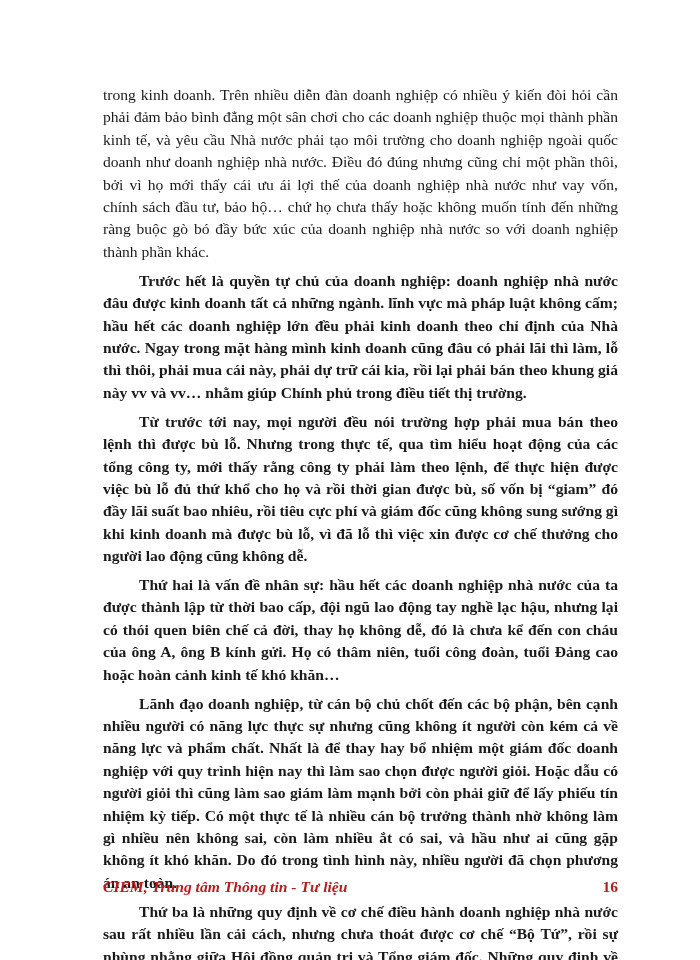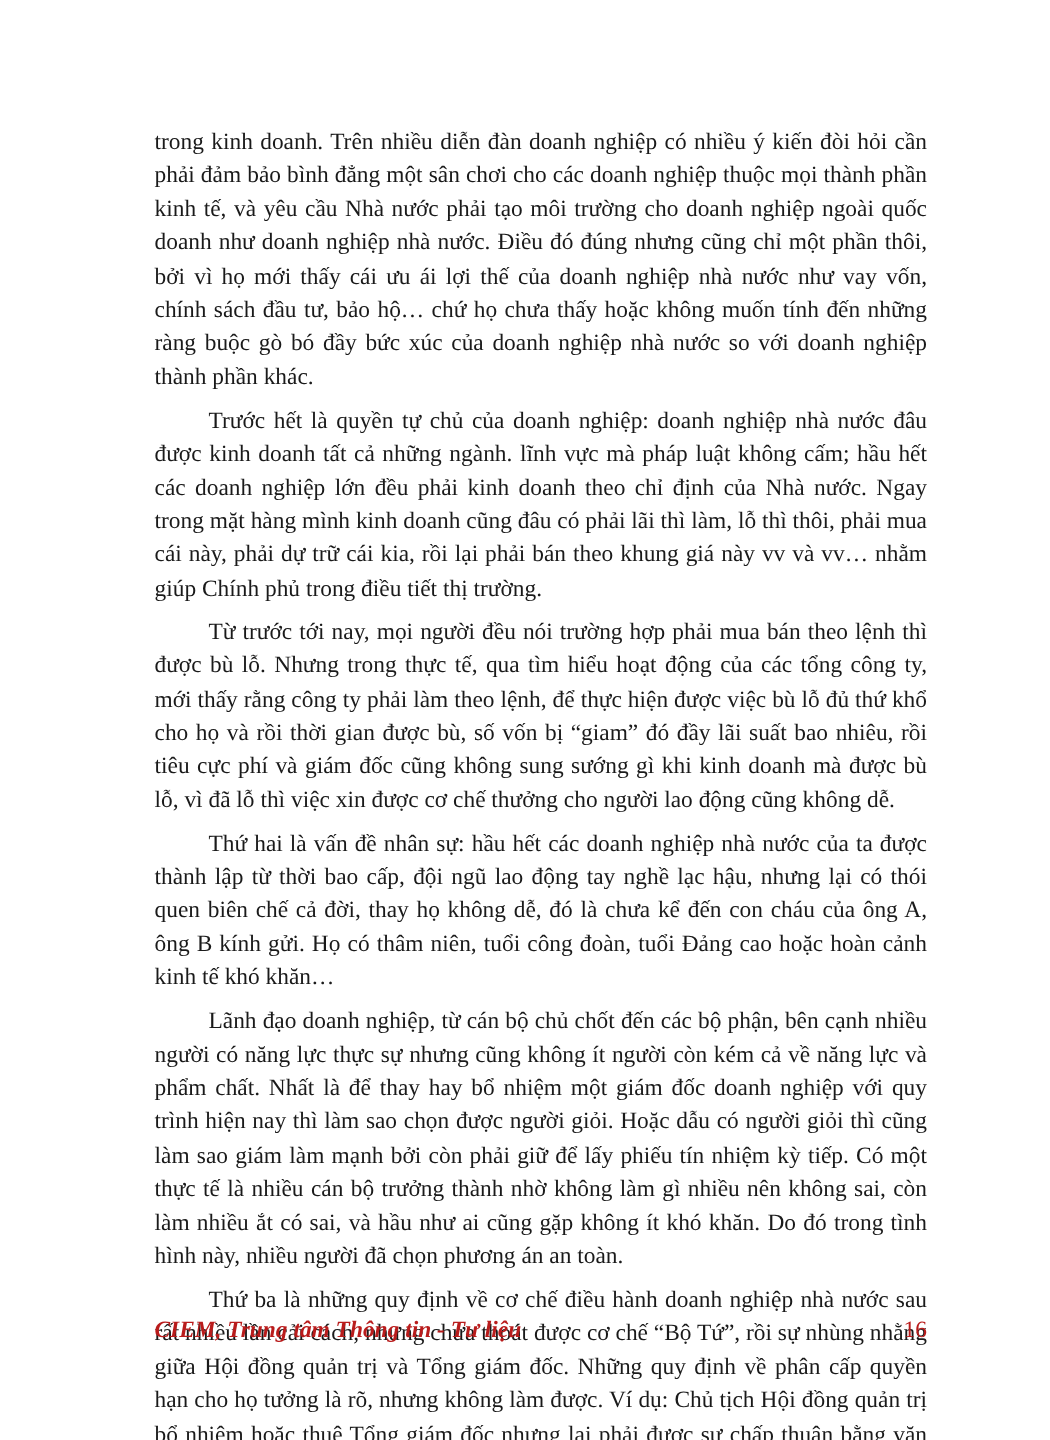--- a/index.html
+++ b/index.html
@@ -3,29 +3,29 @@
 <meta charset="utf-8">
 <style>
   html, body { margin: 0; padding: 0; background: #ffffff; }
   body { width: 700px; height: 960px; position: relative; overflow: hidden; }
   .page {
     position: absolute; left: 103px; top: 84px; width: 515px;
     font-family: "Liberation Serif", "DejaVu Serif", serif;
     font-size: 15.6px; line-height: 22.4px; color: #1a1a1a;
   }
   .para { margin: 0 0 6.5px 0; text-align: justify; text-indent: 0; }
-  .para.indent { text-indent: 36px; }
+  .para.indent { text-indent: 36px; font-weight: bold; }
   .footer {
     position: absolute; left: 103px; top: 878px; width: 515px;
     font-family: "Liberation Serif", "DejaVu Serif", serif;
     font-size: 15.6px; color: #b91c1c;
     display: flex; justify-content: space-between; align-items: baseline;
   }
   .footer-source { font-weight: bold; font-style: italic; }
-  .footer-page { font-weight: normal; }
+  .footer-page { font-weight: bold; }
 </style>
 </head>
 <body>
 
 <div class="page">
   <p class="para">trong kinh doanh. Trên nhiều diễn đàn doanh nghiệp có nhiều ý kiến đòi hỏi cần phải đảm bảo bình đẳng một sân chơi cho các doanh nghiệp thuộc mọi thành phần kinh tế, và yêu cầu Nhà nước phải tạo môi trường cho doanh nghiệp ngoài quốc doanh như doanh nghiệp nhà nước. Điều đó đúng nhưng cũng chỉ một phần thôi, bởi vì họ mới thấy cái ưu ái lợi thế của doanh nghiệp nhà nước như vay vốn, chính sách đầu tư, bảo hộ… chứ họ chưa thấy hoặc không muốn tính đến những ràng buộc gò bó đầy bức xúc của doanh nghiệp nhà nước so với doanh nghiệp thành phần khác.</p>
   <p class="para indent">Trước hết là quyền tự chủ của doanh nghiệp: doanh nghiệp nhà nước đâu được kinh doanh tất cả những ngành. lĩnh vực mà pháp luật không cấm; hầu hết các doanh nghiệp lớn đều phải kinh doanh theo chỉ định của Nhà nước. Ngay trong mặt hàng mình kinh doanh cũng đâu có phải lãi thì làm, lỗ thì thôi, phải mua cái này, phải dự trữ cái kia, rồi lại phải bán theo khung giá này vv và vv… nhằm giúp Chính phủ trong điều tiết thị trường.</p>
   <p class="para indent">Từ trước tới nay, mọi người đều nói trường hợp phải mua bán theo lệnh thì được bù lỗ. Nhưng trong thực tế, qua tìm hiểu hoạt động của các tổng công ty, mới thấy rằng công ty phải làm theo lệnh, để thực hiện được việc bù lỗ đủ thứ khổ cho họ và rồi thời gian được bù, số vốn bị “giam” đó đầy lãi suất bao nhiêu, rồi tiêu cực phí và giám đốc cũng không sung sướng gì khi kinh doanh mà được bù lỗ, vì đã lỗ thì việc xin được cơ chế thưởng cho người lao động cũng không dễ.</p>
   <p class="para indent">Thứ hai là vấn đề nhân sự: hầu hết các doanh nghiệp nhà nước của ta được thành lập từ thời bao cấp, đội ngũ lao động tay nghề lạc hậu, nhưng lại có thói quen biên chế cả đời, thay họ không dễ, đó là chưa kể đến con cháu của ông A, ông B kính gửi. Họ có thâm niên, tuổi công đoàn, tuổi Đảng cao hoặc hoàn cảnh kinh tế khó khăn…</p>
   <p class="para indent">Lãnh đạo doanh nghiệp, từ cán bộ chủ chốt đến các bộ phận, bên cạnh nhiều người có năng lực thực sự nhưng cũng không ít người còn kém cả về năng lực và phẩm chất. Nhất là để thay hay bổ nhiệm một giám đốc doanh nghiệp với quy trình hiện nay thì làm sao chọn được người giỏi. Hoặc dẫu có người giỏi thì cũng làm sao giám làm mạnh bởi còn phải giữ để lấy phiếu tín nhiệm kỳ tiếp. Có một thực tế là nhiều cán bộ trưởng thành nhờ không làm gì nhiều nên không sai, còn làm nhiều ắt có sai, và hầu như ai cũng gặp không ít khó khăn. Do đó trong tình hình này, nhiều người đã chọn phương án an toàn.</p>

